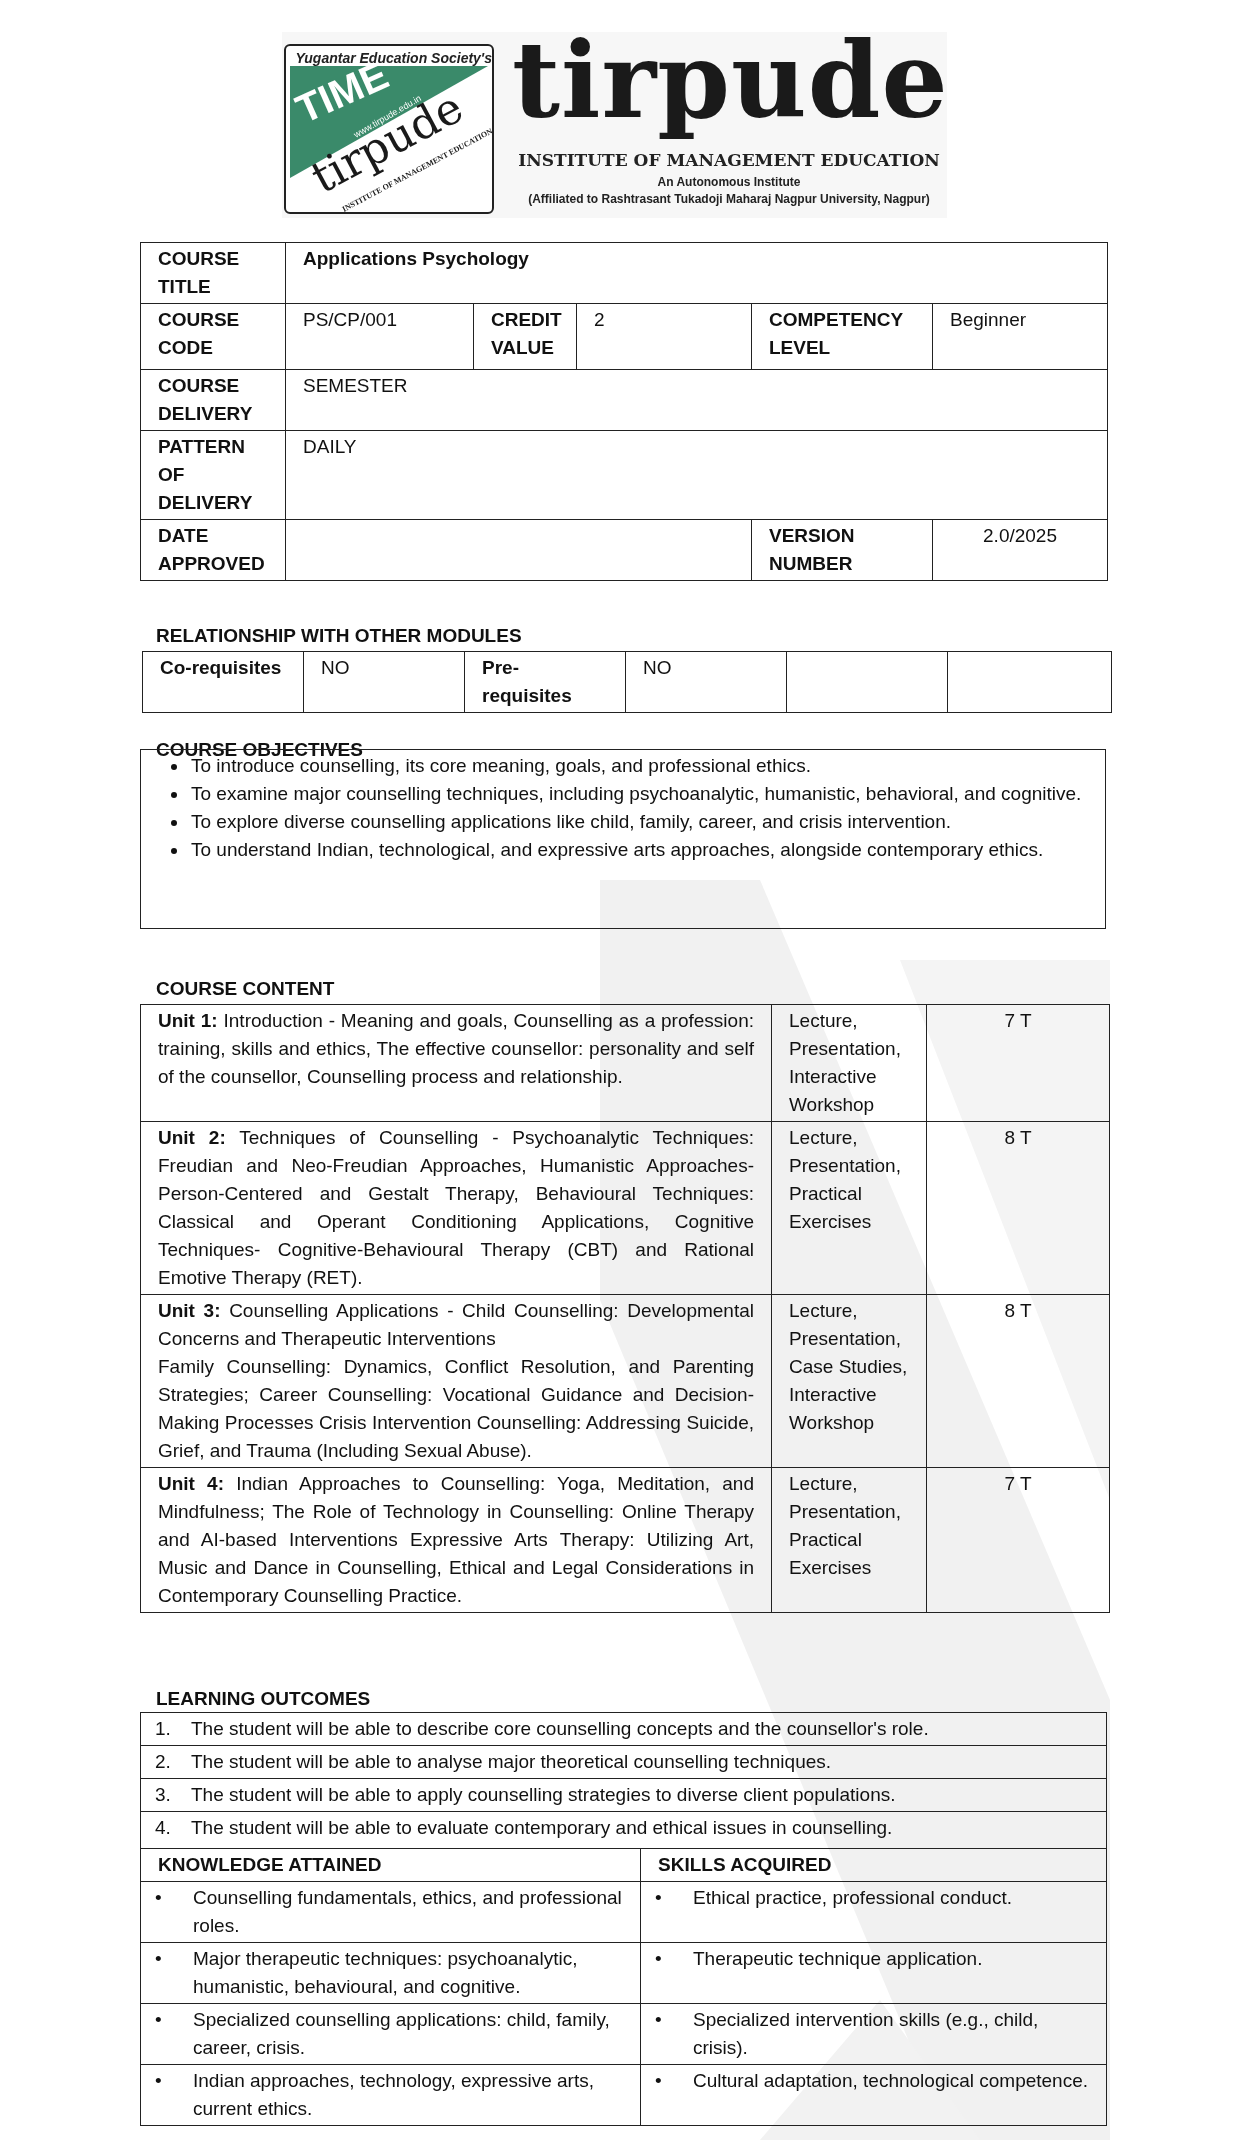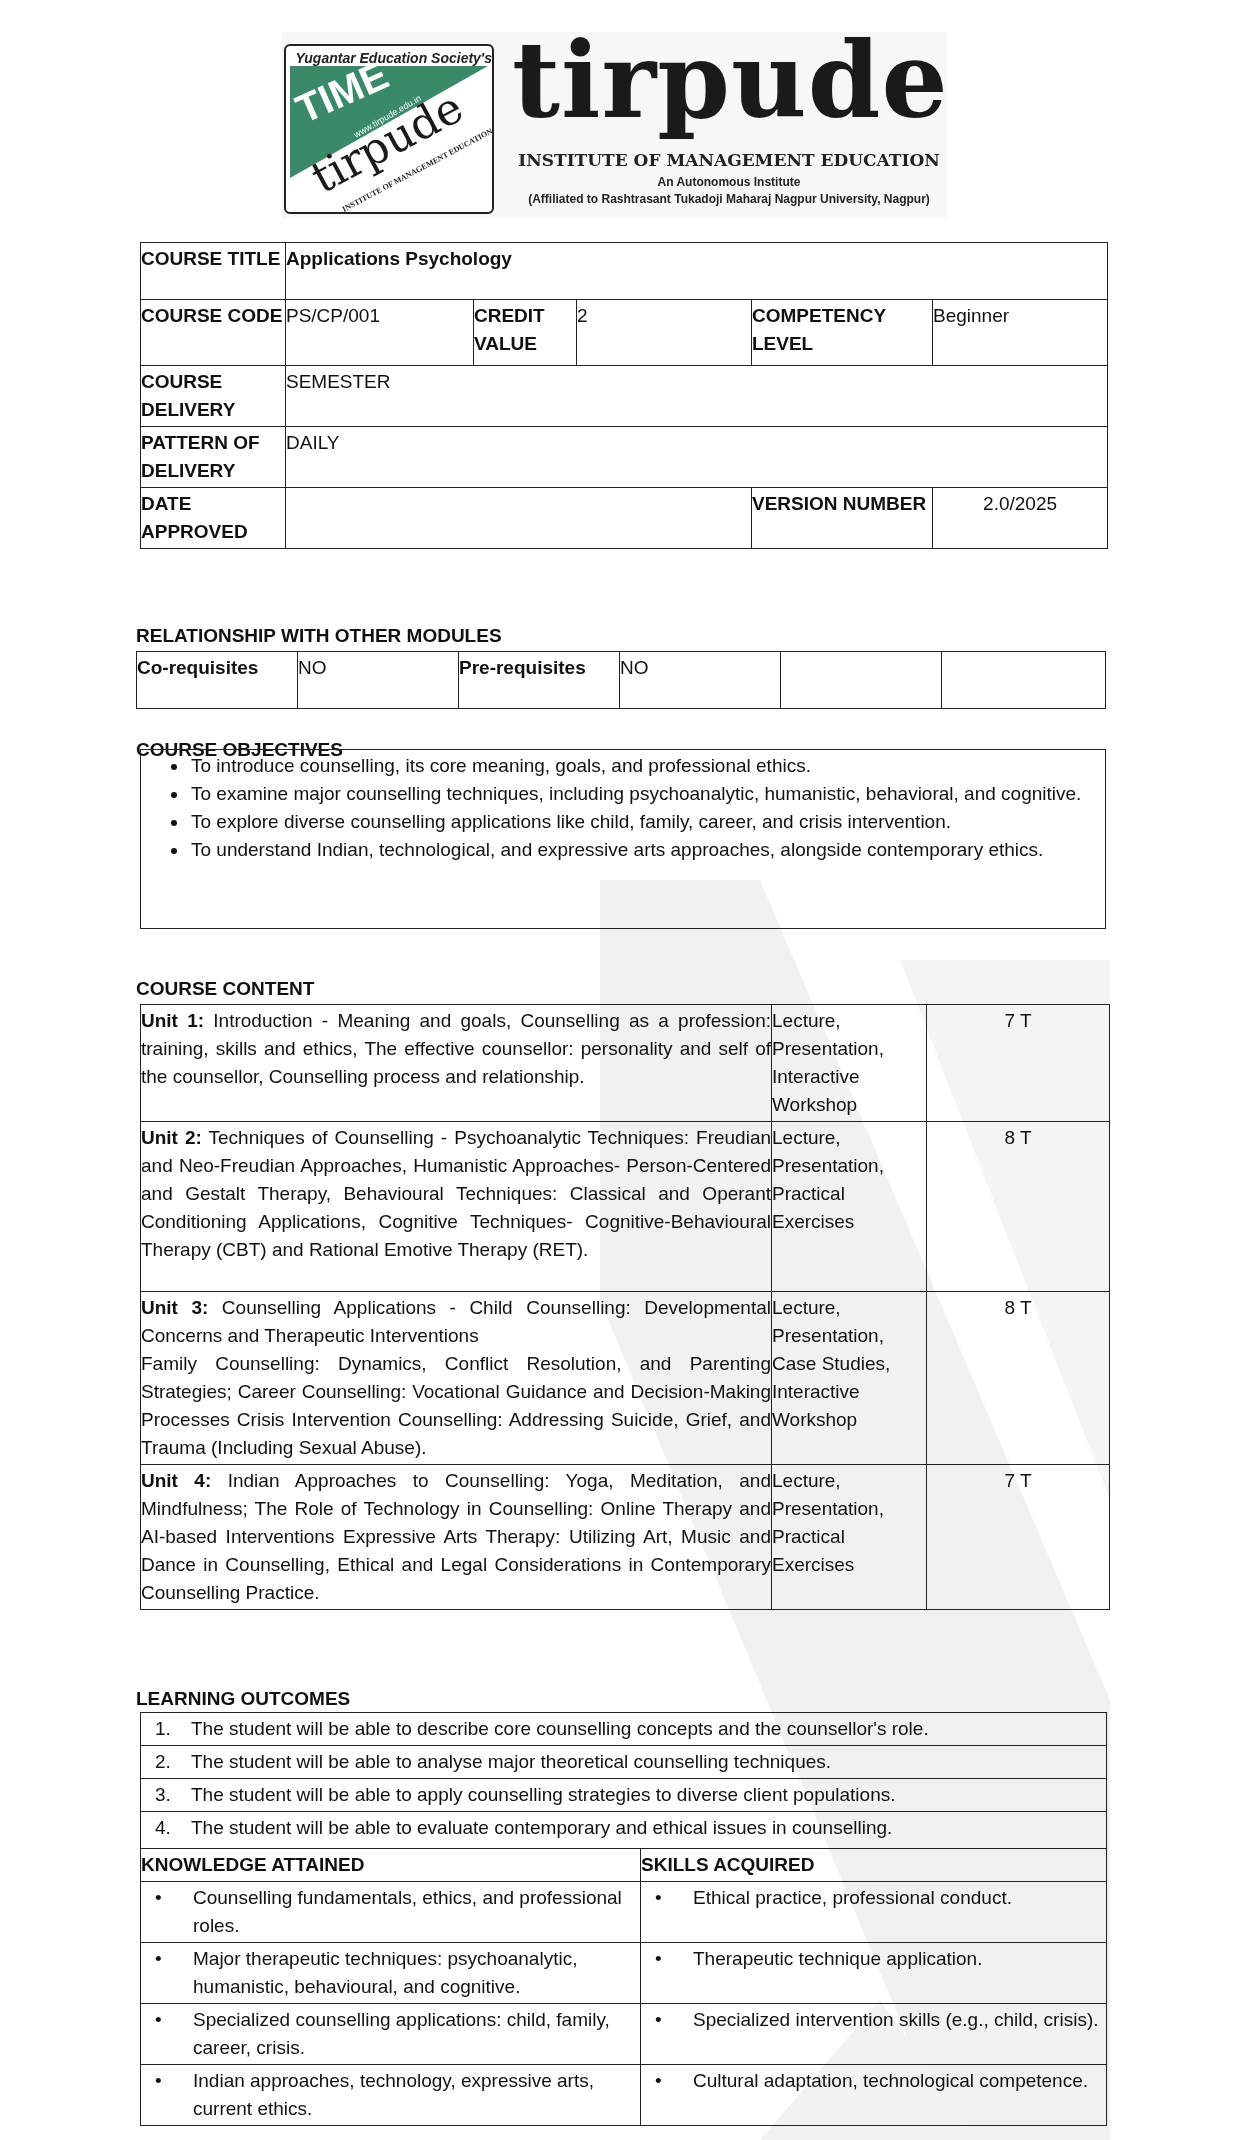--- a/index.html
+++ b/index.html
@@ -45,28 +45,28 @@
     }
     .brand-aff {
       position: absolute; left: 232px; top: 160px; width: 430px; text-align: center;
       font-weight: bold; font-size: 12px; color: #222; white-space: nowrap;
     }
 
     
     table { border-collapse: collapse; position: absolute; table-layout: fixed; }
     td, th {
       border: 1.5px solid #222; vertical-align: top; font-size: 19px; line-height: 28px;
-      padding: 2px 0; text-align: left; font-weight: normal; background: transparent;
+      padding: 2px 17px; text-align: left; font-weight: normal; background: transparent;
     }
     .b { font-weight: bold; }
     .center { text-align: center; }
     .justify { text-align: justify; margin-top: 40px; }
 
     .section-title {
-      position: absolute; font-weight: bold; font-size: 19px; left: 136px;
+      position: absolute; font-weight: bold; font-size: 19px; left: 156px;
     }
 
     
     .objectives {
       position: absolute; left: 140px; top: 749px; width: 966px; height: 180px;
       border: 1.5px solid #222; box-sizing: border-box;
     }
     .objectives ul { margin: 0; padding: 2px 12px 0 48px; }
     .objectives li {
       font-size: 19px; line-height: 28px; text-align: justify; padding-left: 2px;
@@ -146,21 +146,21 @@
     <tr style="height:57px">
       <td class="b">DATE APPROVED</td>
       <td colspan="4"></td>
       <td colspan="2" class="b">VERSION NUMBER</td>
       <td class="center">2.0/2025</td>
     </tr>
   </tbody>
     </table>
 
   <div class="section-title" style="top:625px;">RELATIONSHIP WITH OTHER MODULES</div>
-  <table style="left:136px; top:651px; width:969px;">
+  <table style="left:142px; top:651px; width:969px;">
     <colgroup>
       <col style="width:161px">
         <col style="width:161px">
         <col style="width:161px">
       <col style="width:161px">
         <col style="width:161px">
         <col style="width:164px">
     </colgroup>
     <tbody>
         <tr style="height:57px">

